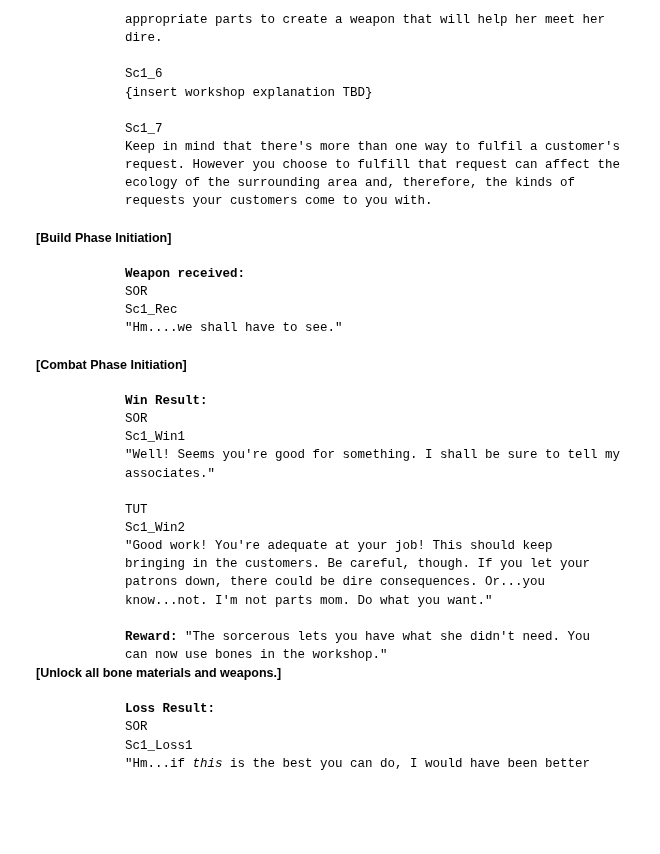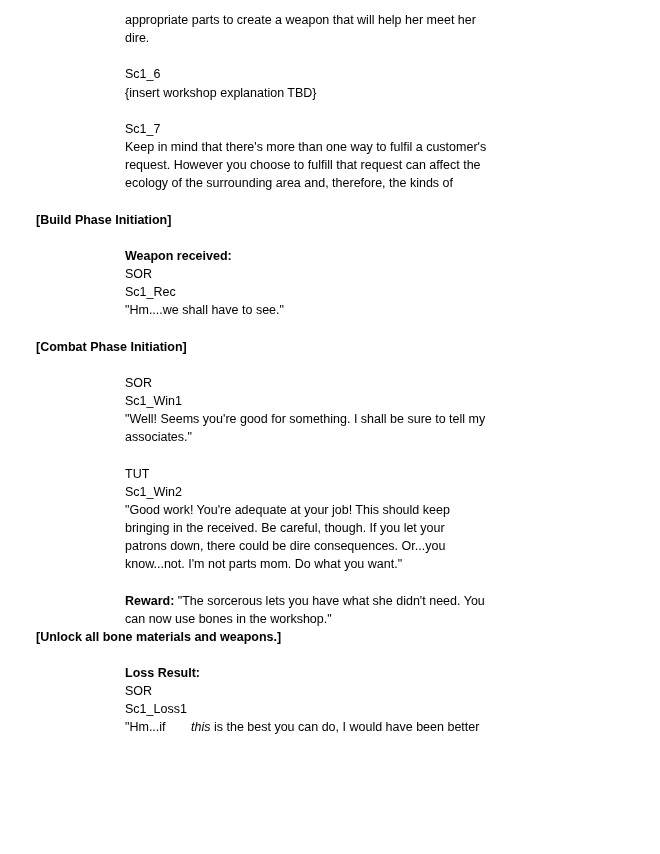--- a/index.html
+++ b/index.html
@@ -18,59 +18,61 @@
     color: #000000;
   }
   .doc {
     padding-top: 11px;
   }
   .line {
     height: 18.15px;
     line-height: 18.15px;
     white-space: pre;
   }
-  .body-indent  { padding-left: 125px; }
+  .body-indent  { padding-left: 125px; font-family: Liberation Mono, monospace; }
   .margin-indent{ padding-left: 36px;  }
   .b { font-weight: bold; }
-  .i { font-style: italic; margin-left: 22px; }
+  .i { font-style: italic; }
 </style>
 </head>
 <body>
 
 <div class="page">
   <div class="doc" id="doc" style="color: rgb(0, 0, 0);">
       <div class="line body-indent"><span>appropriate parts to create a weapon that will help her meet her</span></div>
       <div class="line body-indent"><span>dire.</span></div>
       <div class="line body-indent"></div>
       <div class="line body-indent"><span>Sc1_6</span></div>
       <div class="line body-indent"><span>{insert workshop explanation TBD}</span></div>
       <div class="line body-indent"></div>
       <div class="line body-indent"><span>Sc1_7</span></div>
       <div class="line body-indent"><span>Keep in mind that there's more than one way to fulfil a customer's</span></div>
       <div class="line body-indent"><span>request. However you choose to fulfill that request can affect the</span></div>
       <div class="line body-indent"><span>ecology of the surrounding area and, therefore, the kinds of</span></div>
+      <div class="line body-indent"><span>requests your customers come to you with.</span></div>
       <div class="line body-indent"></div>
       <div class="line margin-indent"><span class="b">[Build Phase Initiation]</span></div>
       <div class="line body-indent"></div>
       <div class="line body-indent"><span class="b">Weapon received:</span></div>
       <div class="line body-indent"><span>SOR</span></div>
       <div class="line body-indent"><span>Sc1_Rec</span></div>
       <div class="line body-indent"><span>"Hm....we shall have to see."</span></div>
       <div class="line body-indent"></div>
       <div class="line margin-indent"><span class="b">[Combat Phase Initiation]</span></div>
       <div class="line body-indent"></div>
+      <div class="line body-indent"><span class="b">Win Result:</span></div>
       <div class="line body-indent"><span>SOR</span></div>
       <div class="line body-indent"><span>Sc1_Win1</span></div>
       <div class="line body-indent"><span>"Well! Seems you're good for something. I shall be sure to tell my</span></div>
       <div class="line body-indent"><span>associates."</span></div>
       <div class="line body-indent"></div>
       <div class="line body-indent"><span>TUT</span></div>
       <div class="line body-indent"><span>Sc1_Win2</span></div>
       <div class="line body-indent"><span>"Good work! You're adequate at your job! This should keep</span></div>
-      <div class="line body-indent"><span>bringing in the received. Be careful, though. If you let your</span></div>
+      <div class="line body-indent"><span>bringing in the customers. Be careful, though. If you let your</span></div>
       <div class="line body-indent"><span>patrons down, there could be dire consequences. Or...you</span></div>
       <div class="line body-indent"><span>know...not. I'm not parts mom. Do what you want."</span></div>
       <div class="line body-indent"></div>
       <div class="line body-indent"><span class="b">Reward: </span><span>"The sorcerous lets you have what she didn't need. You</span></div>
       <div class="line body-indent"><span>can now use bones in the workshop."</span></div>
       <div class="line margin-indent"><span class="b">[Unlock all bone materials and weapons.]</span></div>
       <div class="line body-indent"></div>
       <div class="line body-indent"><span class="b">Loss Result:</span></div>
       <div class="line body-indent"><span>SOR</span></div>
       <div class="line body-indent"><span>Sc1_Loss1</span></div>

